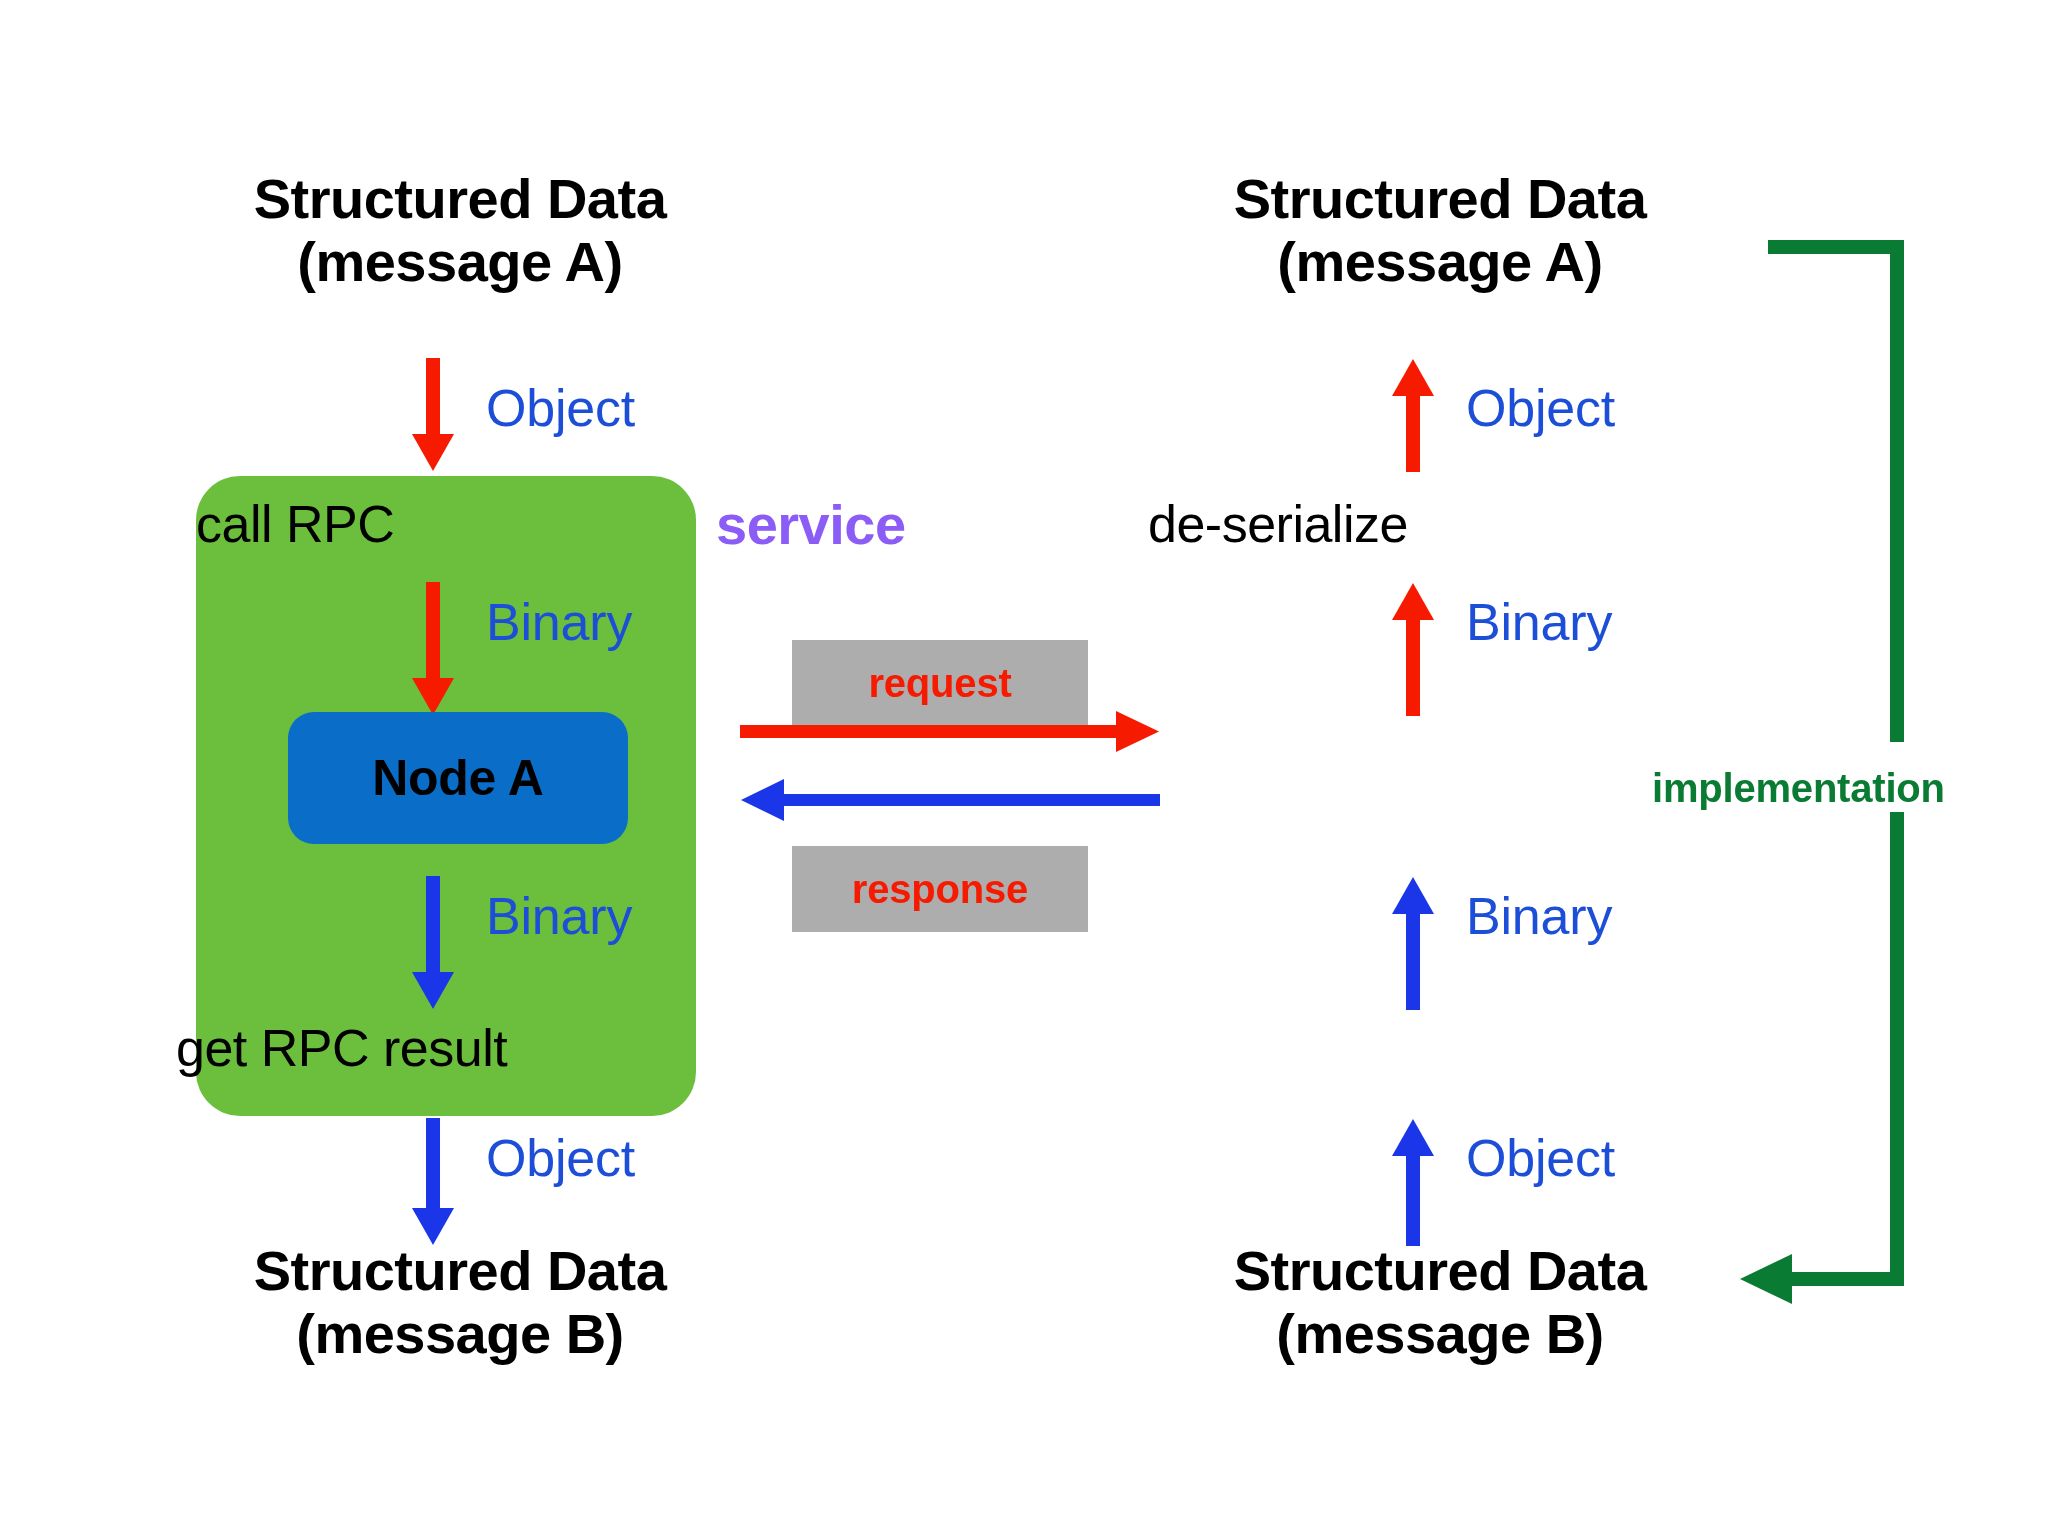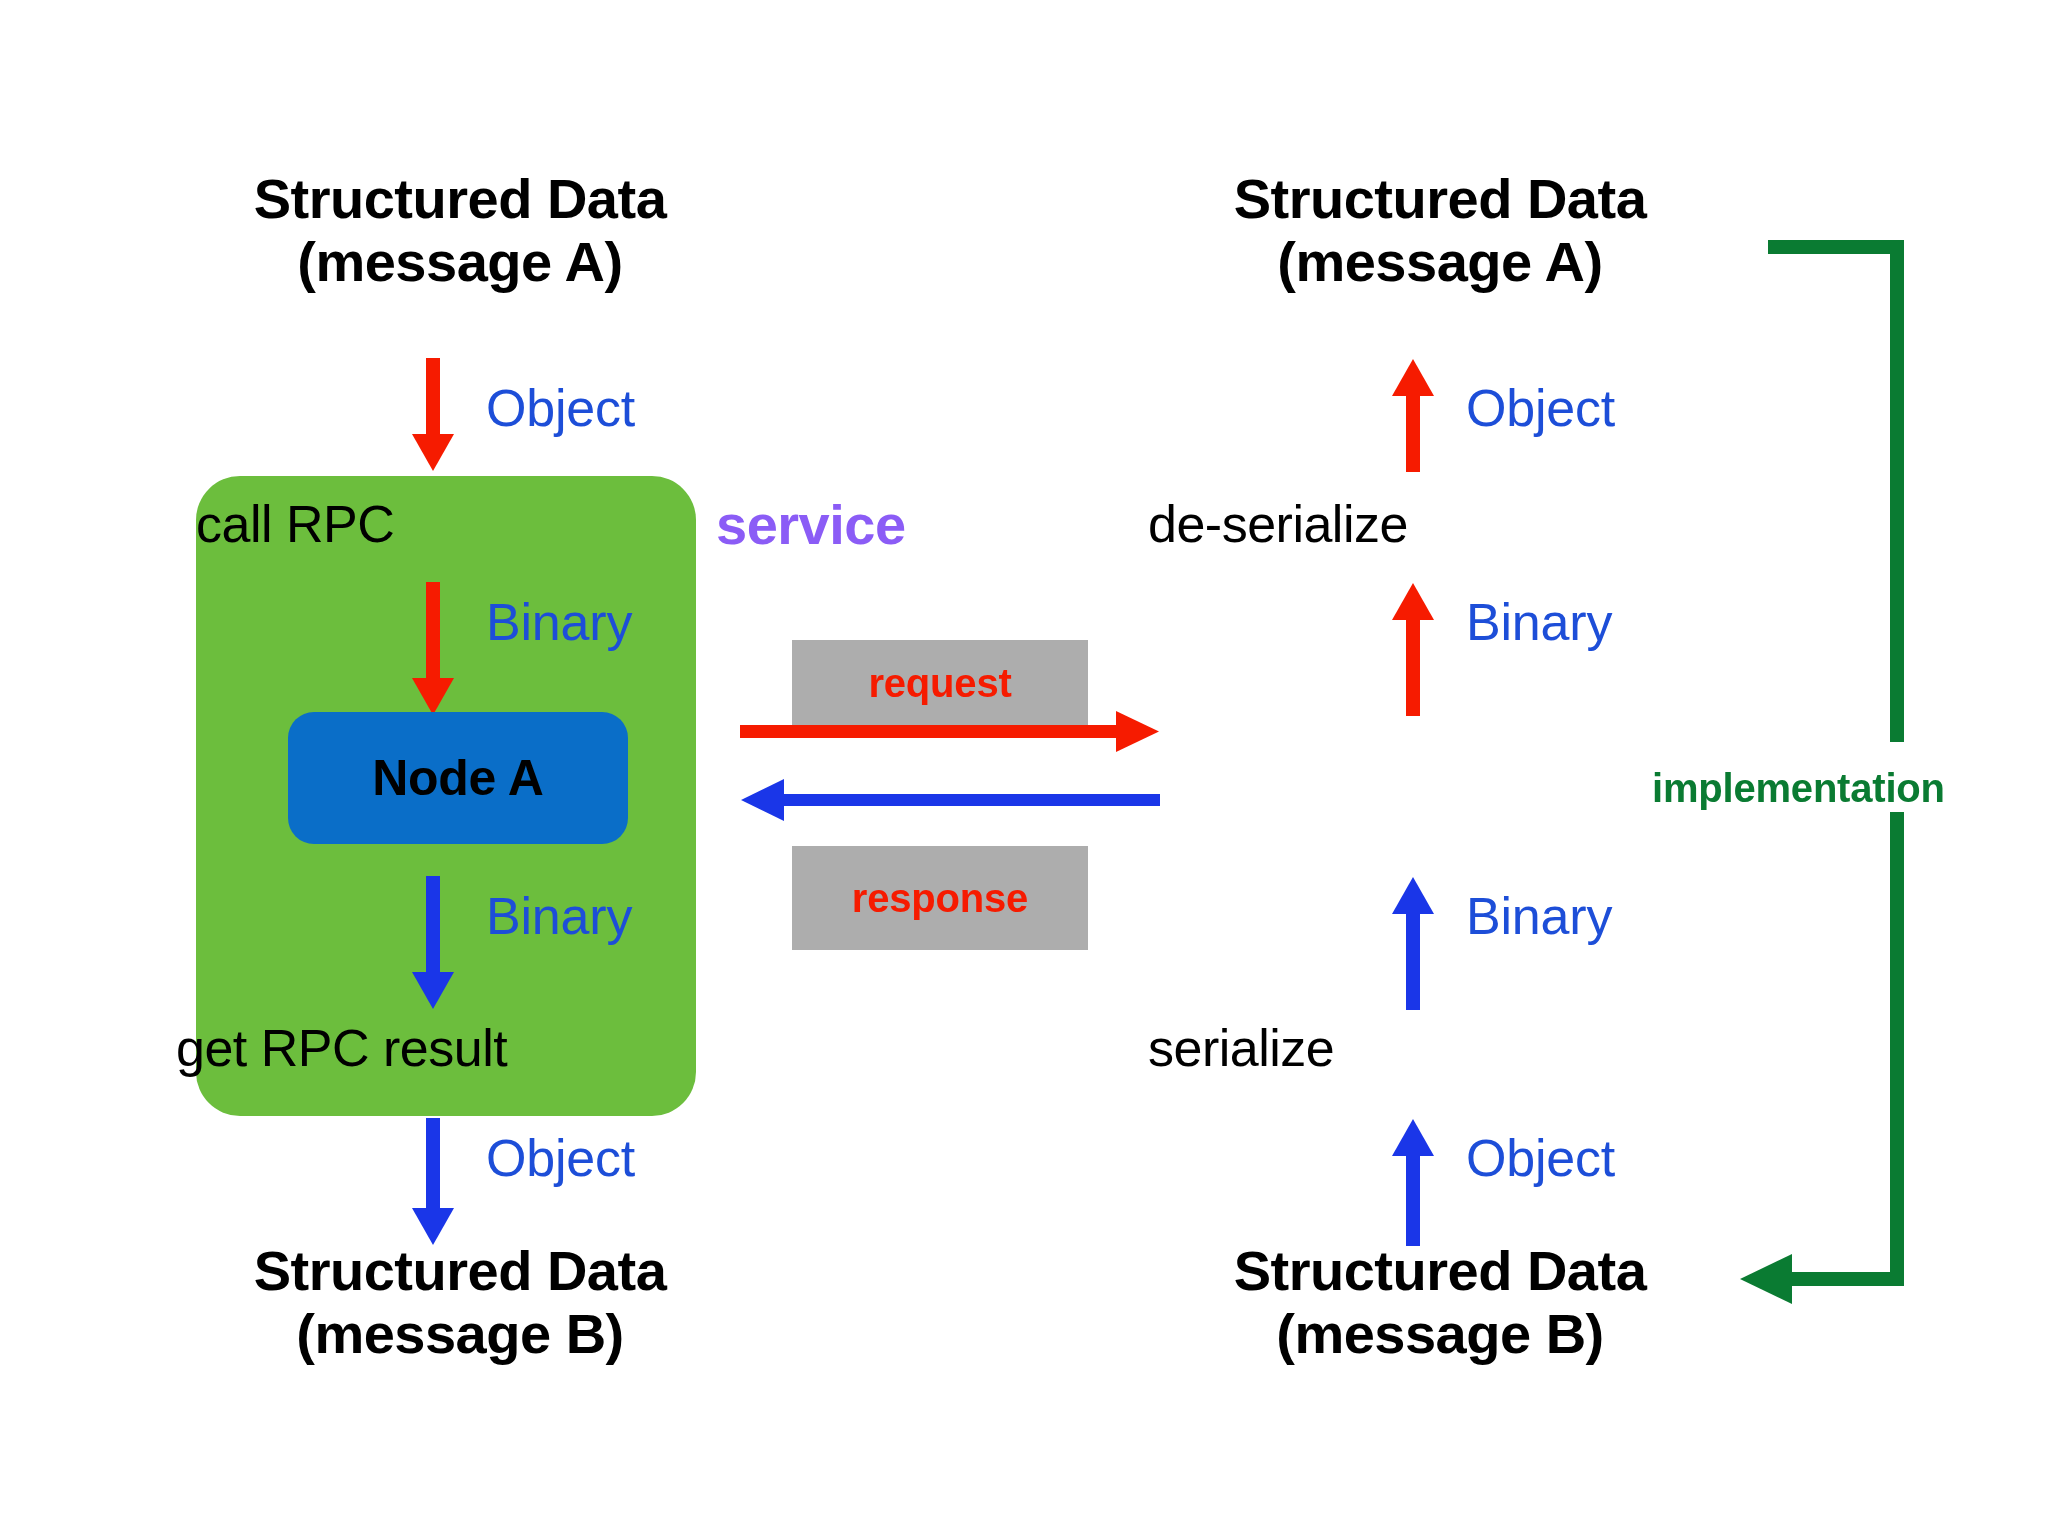--- a/index.html
+++ b/index.html
@@ -159,21 +159,21 @@
     </svg>
   </div>
 
   <div class="abs" style="left:740px; top:776px; width:420px; height:48px;">
     <svg width="420" height="48" viewBox="0 0 420 48" aria-hidden="true">
       <rect x="35" y="18" width="385" height="12" fill="#1a36e8"></rect>
       <polygon points="1,24 44,3 44,45" fill="#1a36e8"></polygon>
     </svg>
   </div>
 
-  <div class="abs gray-box" style="left:792px; top:846px; width:296px; height:104px;">
+  <div class="abs gray-box" style="left:792px; top:846px; width:296px; height:86px;">
     <span class="rr-label">response</span>
   </div>
 
   <div class="abs sd-title" style="left:1130px; top:168px; width:620px;">Structured Data
 (message A)</div>
 
   <div class="abs" style="left:1388px; top:358px; width:50px; height:114px;">
     <svg width="50" height="114" viewBox="0 0 50 114" aria-hidden="true">
       <rect x="18" y="34" width="14" height="80" fill="#f61b00"></rect>
       <polygon points="25,1 4,38 46,38" fill="#f61b00"></polygon>
@@ -193,21 +193,20 @@
 
 
   <div class="abs" style="left:1388px; top:876px; width:50px; height:134px;">
     <svg width="50" height="134" viewBox="0 0 50 134" aria-hidden="true">
       <rect x="18" y="34" width="14" height="100" fill="#1a36e8"></rect>
       <polygon points="25,1 4,38 46,38" fill="#1a36e8"></polygon>
     </svg>
   </div>
   <div class="abs edge-label" style="left:1466px; top:886px;">Binary</div>
 
-  <div class="abs step-label" style="left:1148px; top:1018px; width:580px;">serialize</div>
 
   <div class="abs" style="left:1388px; top:1118px; width:50px; height:128px;">
     <svg width="50" height="128" viewBox="0 0 50 128" aria-hidden="true">
       <rect x="18" y="34" width="14" height="94" fill="#1a36e8"></rect>
       <polygon points="25,1 4,38 46,38" fill="#1a36e8"></polygon>
     </svg>
   </div>
   <div class="abs edge-label" style="left:1466px; top:1128px;">Object</div>
 
   <div class="abs sd-title" style="left:1130px; top:1240px; width:620px;">Structured Data

